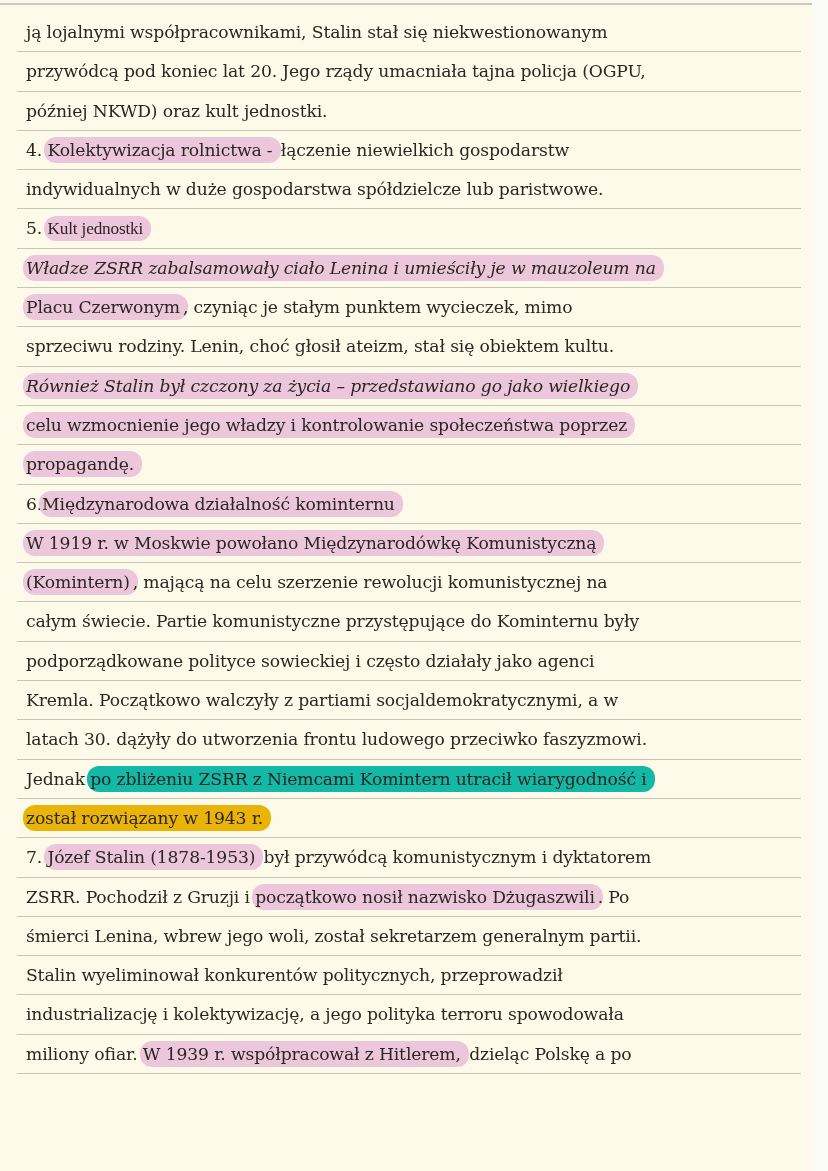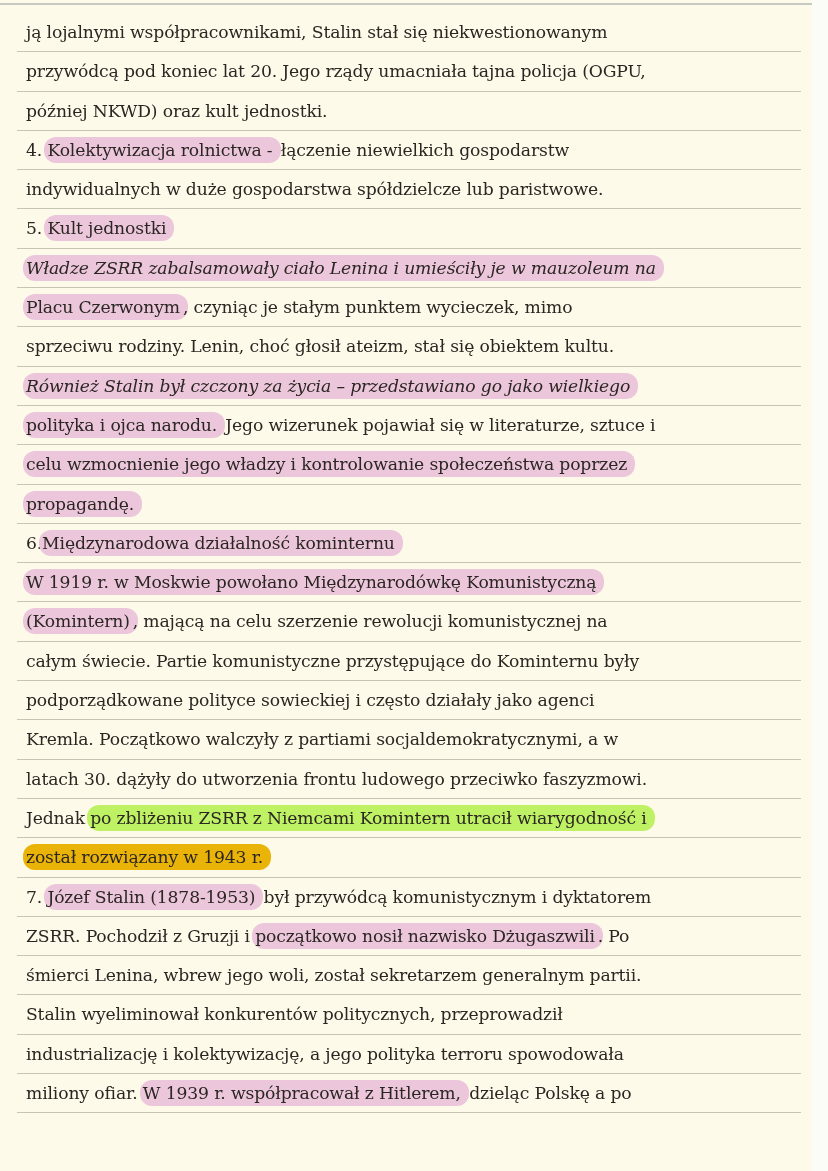--- a/index.html
+++ b/index.html
@@ -46,36 +46,35 @@
 
 <div class="top-border"></div>
 <div class="right-strip"></div>
 
 <div class="page" id="page">
     <div class="line"><span class="plain">ją lojalnymi współpracownikami, Stalin stał się niekwestionowanym</span></div>
     <div class="line"><span class="plain">przywódcą pod koniec lat 20. Jego rządy umacniała tajna policja (OGPU,</span></div>
     <div class="line"><span class="plain">później NKWD) oraz kult jednostki.</span></div>
     <div class="line"><span class="plain">4. </span><span class="hl" style="background: rgb(236, 199, 220);">Kolektywizacja rolnictwa -</span><span class="plain"> łączenie niewielkich gospodarstw</span></div>
     <div class="line"><span class="plain">indywidualnych w duże gospodarstwa spółdzielcze lub paristwowe.</span></div>
-    <div class="line"><span class="plain">5. </span><span class="hl" style="background: rgb(236, 199, 220);">Kult jednostki</span></div>
+    <div class="line"><span class="plain">5. </span><span class="hl" style="background: rgb(236, 199, 220); font-family: Liberation Serif, serif;">Kult jednostki</span></div>
     <div class="line"><span class="hl" style="background: rgb(236, 199, 220); font-style: italic;">Władze ZSRR zabalsamowały ciało Lenina i umieściły je w mauzoleum na</span></div>
     <div class="line"><span class="hl" style="background: rgb(236, 199, 220);">Placu Czerwonym</span><span class="plain">, czyniąc je stałym punktem wycieczek, mimo</span></div>
     <div class="line"><span class="plain">sprzeciwu rodziny. Lenin, choć głosił ateizm, stał się obiektem kultu.</span></div>
     <div class="line"><span class="hl" style="background: rgb(236, 199, 220); font-style: italic;">Również Stalin był czczony za życia – przedstawiano go jako wielkiego</span></div>
-    <div class="line"><span class="hl" style="background: rgb(236, 199, 220);">polityka i ojca narodu.</span><span class="plain"> Jego wizerunek pojawiał się w literaturze, sztuce i</span></div>
     <div class="line"><span class="hl" style="background: rgb(236, 199, 220);">celu wzmocnienie jego władzy i kontrolowanie społeczeństwa poprzez</span></div>
     <div class="line"><span class="hl" style="background: rgb(236, 199, 220);">propagandę.</span></div>
     <div class="line"><span class="plain">6.</span><span class="hl" style="background: rgb(236, 199, 220);">Międzynarodowa działalność kominternu</span></div>
     <div class="line"><span class="hl" style="background: rgb(236, 199, 220);">W 1919 r. w Moskwie powołano Międzynarodówkę Komunistyczną</span></div>
     <div class="line"><span class="hl" style="background: rgb(236, 199, 220); text-align: right;">(Komintern)</span><span class="plain">, mającą na celu szerzenie rewolucji komunistycznej na</span></div>
     <div class="line"><span class="plain">całym świecie. Partie komunistyczne przystępujące do Kominternu były</span></div>
     <div class="line"><span class="plain">podporządkowane polityce sowieckiej i często działały jako agenci</span></div>
     <div class="line"><span class="plain">Kremla. Początkowo walczyły z partiami socjaldemokratycznymi, a w</span></div>
     <div class="line"><span class="plain">latach 30. dążyły do utworzenia frontu ludowego przeciwko faszyzmowi.</span></div>
-    <div class="line"><span class="plain">Jednak </span><span class="hl" style="background: #bef264; text-align: center;">po zbliżeniu ZSRR z Niemcami Komintern utracił wiarygodność i</span></div>
+    <div class="line"><span class="plain">Jednak </span><span class="hl" style="background: #14b8a6; text-align: center;">po zbliżeniu ZSRR z Niemcami Komintern utracił wiarygodność i</span></div>
     <div class="line"><span class="hl" style="background: #eab308;">został rozwiązany w 1943 r.</span></div>
     <div class="line"><span class="plain">7. </span><span class="hl" style="background: rgb(236, 199, 220);">Józef Stalin (1878-1953)</span><span class="plain"> był przywódcą komunistycznym i dyktatorem</span></div>
     <div class="line"><span class="plain">ZSRR. Pochodził z Gruzji i </span><span class="hl" style="background: rgb(236, 199, 220);">początkowo nosił nazwisko Dżugaszwili</span><span class="plain">. Po</span></div>
     <div class="line"><span class="plain">śmierci Lenina, wbrew jego woli, został sekretarzem generalnym partii.</span></div>
     <div class="line"><span class="plain">Stalin wyeliminował konkurentów politycznych, przeprowadził</span></div>
     <div class="line"><span class="plain">industrializację i kolektywizację, a jego polityka terroru spowodowała</span></div>
     <div class="line"><span class="plain">miliony ofiar. </span><span class="hl" style="background: rgb(236, 199, 220);">W 1939 r. współpracował z Hitlerem,</span><span class="plain"> dzieląc Polskę a po</span></div>
   </div>
 
 </body></html>

